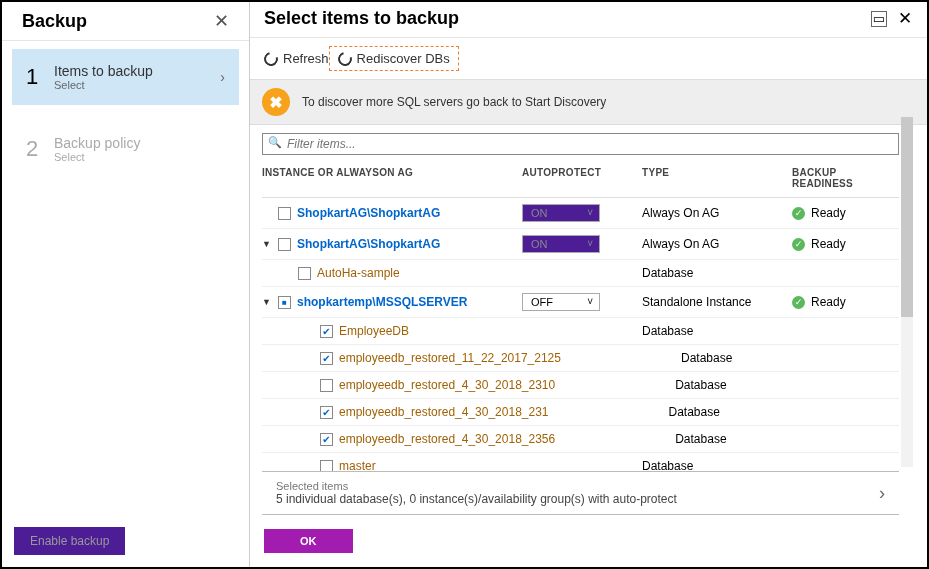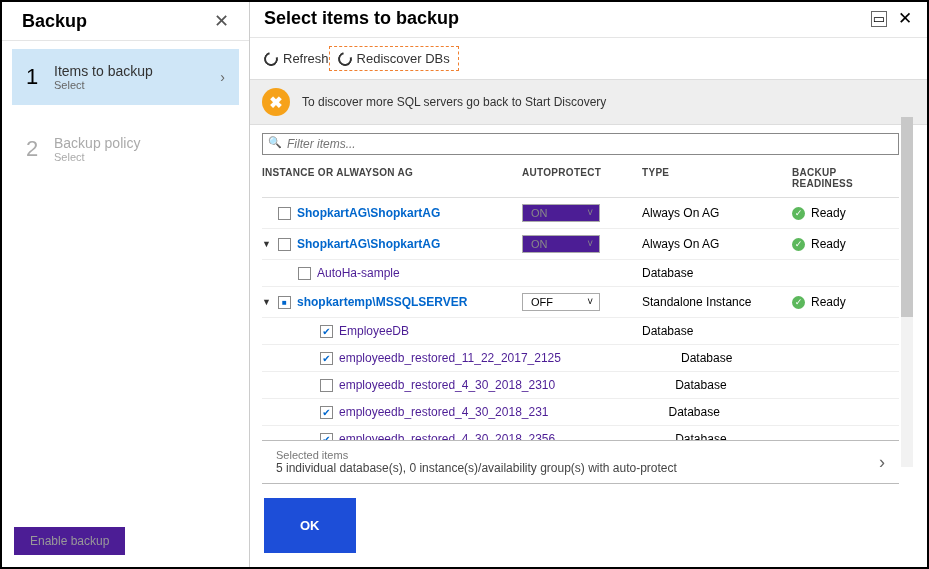--- a/index.html
+++ b/index.html
@@ -39,37 +39,37 @@
 .col-auto { flex: 0 0 120px; }
 .col-type { flex: 0 0 150px; }
 .col-ready { flex: 1; }
 .row { display: flex; align-items: center; padding: 6px 0; border-bottom: 1px solid #eee; font-size: 12px; }
 .row .col-name { display: flex; align-items: center; gap: 6px; }
 .caret { width: 10px; font-size: 9px; color: #333; }
 .caret.empty { visibility: hidden; }
 .cb { width: 13px; height: 13px; border: 1px solid #888; display: inline-flex; align-items: center; justify-content: center; font-size: 10px; color: #0066cc; background: #fff; }
 .cb.checked::before { content: "✔"; }
 .cb.indet::before { content: "■"; font-size: 8px; }
-.row-name { color: #4c1d95; }
+.row-name { color: #a16207; }
 .row-name.link { color: #0066cc; font-weight: 600; }
 .indent1 { padding-left: 20px; }
 .indent2 { padding-left: 42px; }
 .select-auto { border: 1px solid #aaa; padding: 2px 20px 2px 8px; font-size: 11px; width: 78px; background: #fff; position: relative; display: inline-block; }
 .select-auto.disabled { background: #4c1d95; color: #888; }
 .select-auto::after { content: "˅"; position: absolute; right: 6px; top: 2px; font-size: 10px; }
 .ready-badge { display: flex; align-items: center; gap: 6px; }
 .ready-dot { width: 13px; height: 13px; background: #5cb85c; border-radius: 50%; display: flex; align-items: center; justify-content: center; color: #fff; font-size: 9px; }
 .scrollbar { position: absolute; right: 14px; top: 115px; bottom: 100px; width: 12px; background: #f2f2f2; }
 .scroll-thumb { position: absolute; left: 0; right: 0; top: 0; height: 200px; background: #c8c8c8; }
 .summary-bar { border-top: 1px solid #bbb; border-bottom: 1px solid #bbb; padding: 8px 14px; display: flex; align-items: center; margin: 0 28px 0 12px; }
 .summary-text { flex: 1; font-size: 12px; color: #444; }
 .summary-title { font-size: 11px; color: #777; }
 .summary-chev { font-size: 18px; color: #666; }
 .footer-row { padding: 14px; }
-.ok-btn { background: #1d4ed8; color: #fff; border: none; padding: 20px 36px; font-size: 13px; font-weight: 600; }
+.ok-btn { background: #a21caf; color: #fff; border: none; padding: 6px 36px; font-size: 11px; font-weight: 600; }
 </style>
 </head>
 <body>
 
 <div class="left-pane">
   <div class="left-header">
     <h2>Backup</h2>
     <span class="close-x">✕</span>
   </div>
   <div class="step active">

